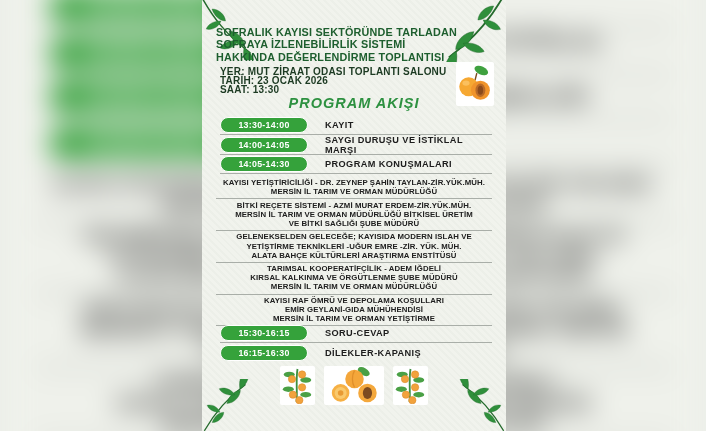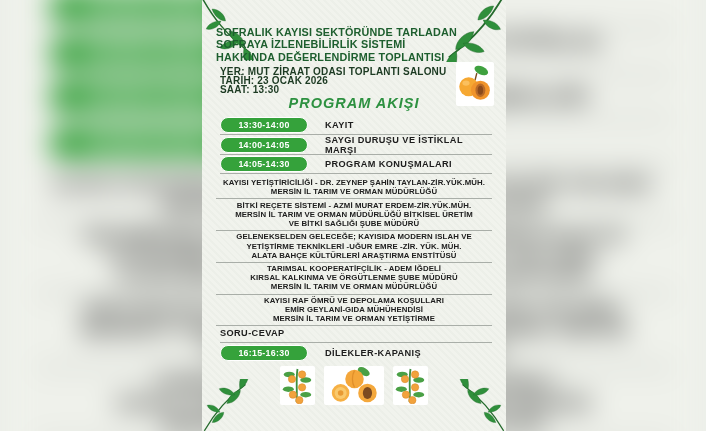--- a/index.html
+++ b/index.html
@@ -278,20 +278,21 @@
 MERSİN İL TARIM VE ORMAN MÜDÜRLÜĞÜ</div>
 
           <div class="pres-block">KAYISI RAF ÖMRÜ VE DEPOLAMA KOŞULLARI
 EMİR GEYLANİ-GIDA MÜHÜHENDİSİ
 MERSİN İL TARIM VE ORMAN YETİŞTİRME</div>
         </div>
 
       <div>
 
           <div class="srow srow-bottom">
+            <span class="pill">15:30-16:15</span>
             <span class="slabel">SORU-CEVAP</span>
           </div>
 
           <div class="srow srow-bottom noline">
             <span class="pill">16:15-16:30</span>
             <span class="slabel">DİLEKLER-KAPANIŞ</span>
           </div>
         </div>
 
       <div class="footer-row">

